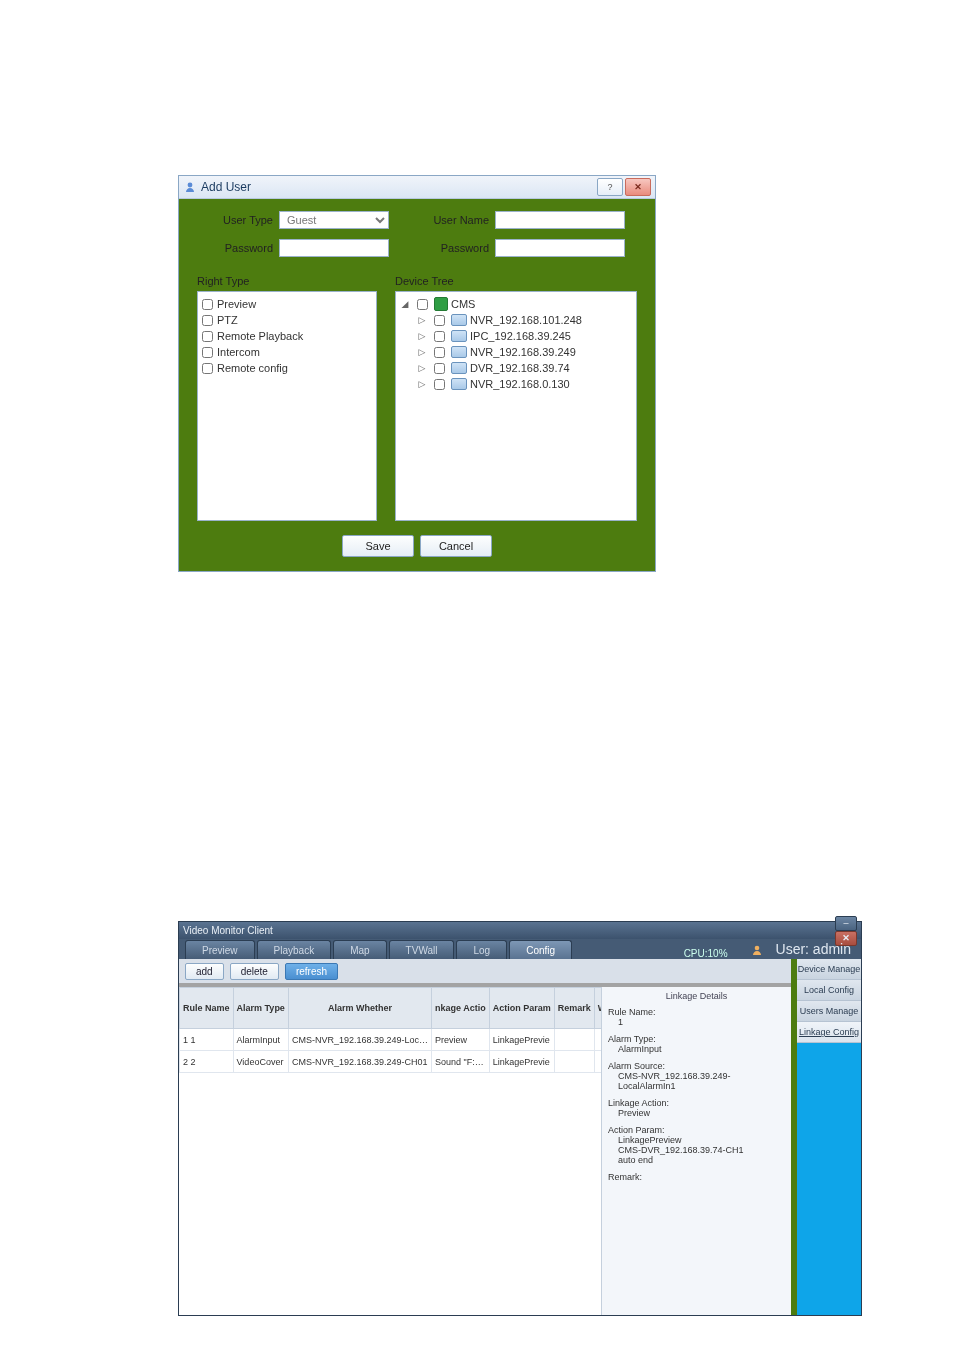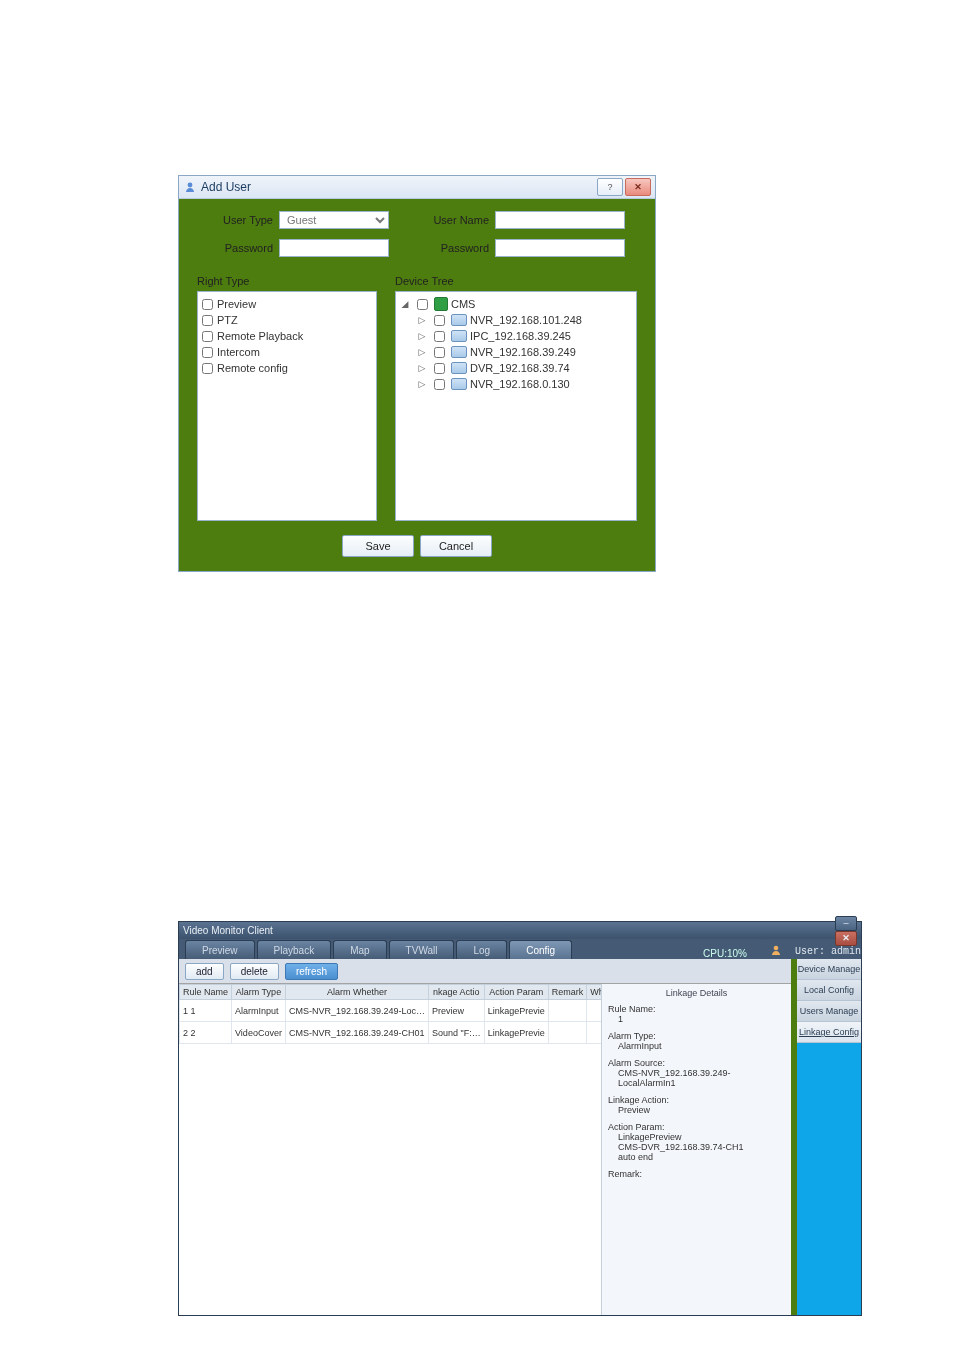--- a/index.html
+++ b/index.html
@@ -37,30 +37,30 @@
   .app2 .titlebar{height:17px;background:linear-gradient(#5a7391,#3c526d);display:flex;align-items:center;padding:0 4px;color:#e8eef5;font-size:10px;}
   .app2 .titlebar .ttl{flex:1;}
   .app2 .titlebar .winbtn{width:20px;height:13px;border-color:#2b3d52;background:linear-gradient(#6b85a3,#4a6380);color:#e8eef5;}
   .app2 .titlebar .winbtn.close{background:linear-gradient(#c97063,#a84d3f);border-color:#7a382d;}
   .tabrow{height:20px;background:#455b75;display:flex;align-items:flex-end;padding-left:6px;gap:2px;color:#cfd9e5;}
   .tab{height:18px;padding:0 16px;display:flex;align-items:center;border:1px solid #2b3d52;border-bottom:none;border-radius:3px 3px 0 0;background:linear-gradient(#6a84a2,#50688420);font-size:10px;text-align:center;}
   .tab.sel{background:linear-gradient(#7d97b5,#5a7391);color:#fff;}
   .tabrow .spacer{flex:1;}
   .tabrow .cpu{font-size:10px;color:#cfe;}
   .tabrow .uico{width:14px;height:14px;margin:0 10px 2px 20px;display:flex;align-items:center;justify-content:center;}
-  .tabrow .user{font-size:10px;color:#dfe7f0;margin-bottom:2px;font-family:Liberation Mono, monospace;}
+  .tabrow .user{font-size:14px;color:#dfe7f0;margin-right:10px;margin-bottom:2px;}
   .app2 .content{display:flex;height:calc(100% - 37px);}
   .mainpane{flex:1;display:flex;flex-direction:column;min-width:0;}
-  .toolbar{height:20px;display:flex;align-items:center;gap:6px;padding:2px 6px;background:#d9e0e9;border-bottom:1px solid #a3a3a3;}
+  .toolbar{height:20px;display:flex;align-items:center;gap:6px;padding:2px 6px;background:#d9e0e9;border-bottom:4px solid #a3a3a3;}
   .toolbar button{height:17px;font-size:10px;border:1px solid #8aa7c5;background:linear-gradient(#fdfefe,#e1eaf3);border-radius:2px;padding:0 10px;color:#223;}
   .toolbar button.ref{background:linear-gradient(#6fb0e8,#4a8fd1);color:#fff;border-color:#3b78b4;}
   .grid-wrap{display:flex;flex:1;min-height:0;}
   .rules{flex:1;min-width:0;display:flex;flex-direction:column;}
   table.rtable{border-collapse:collapse;width:100%;font-size:9px;color:#333;}
-  table.rtable th{background:#e2e8ef;border:1px solid #c5d0dd;padding:2px 3px;font-weight:normal;color:#333;white-space:nowrap;}
+  table.rtable th{background:#e2e8ef;border:1px solid #c5d0dd;padding:15px 3px;font-weight:bold;color:#333;white-space:nowrap;}
   table.rtable td{border:1px solid #e0e6ee;padding:2px 3px;white-space:nowrap;overflow:hidden;text-overflow:ellipsis;background:#fff;}
   table.rtable td.chk{text-align:center;}
   .rules .blank{flex:1;background:#fff;}
   .details{width:190px;border-left:1px solid #c5d0dd;background:#f3f6fa;font-size:9px;color:#333;padding:4px 6px;box-sizing:border-box;}
   .details .ld-title{text-align:center;color:#445;margin-bottom:6px;}
   .details .kv{margin-bottom:7px;}
   .details .kv .k{color:#333;}
   .details .kv .v{margin-left:10px;color:#333;}
   .sidepanel{width:64px;background:#0ea5e9;border-left:6px solid #4d7c0f;display:flex;flex-direction:column;}
   .sidepanel .sitem{height:20px;border-bottom:1px solid #b6c3d2;display:flex;align-items:center;justify-content:center;font-size:9px;color:#2b3d52;background:linear-gradient(#e0e7ef,#c9d4e0);}

